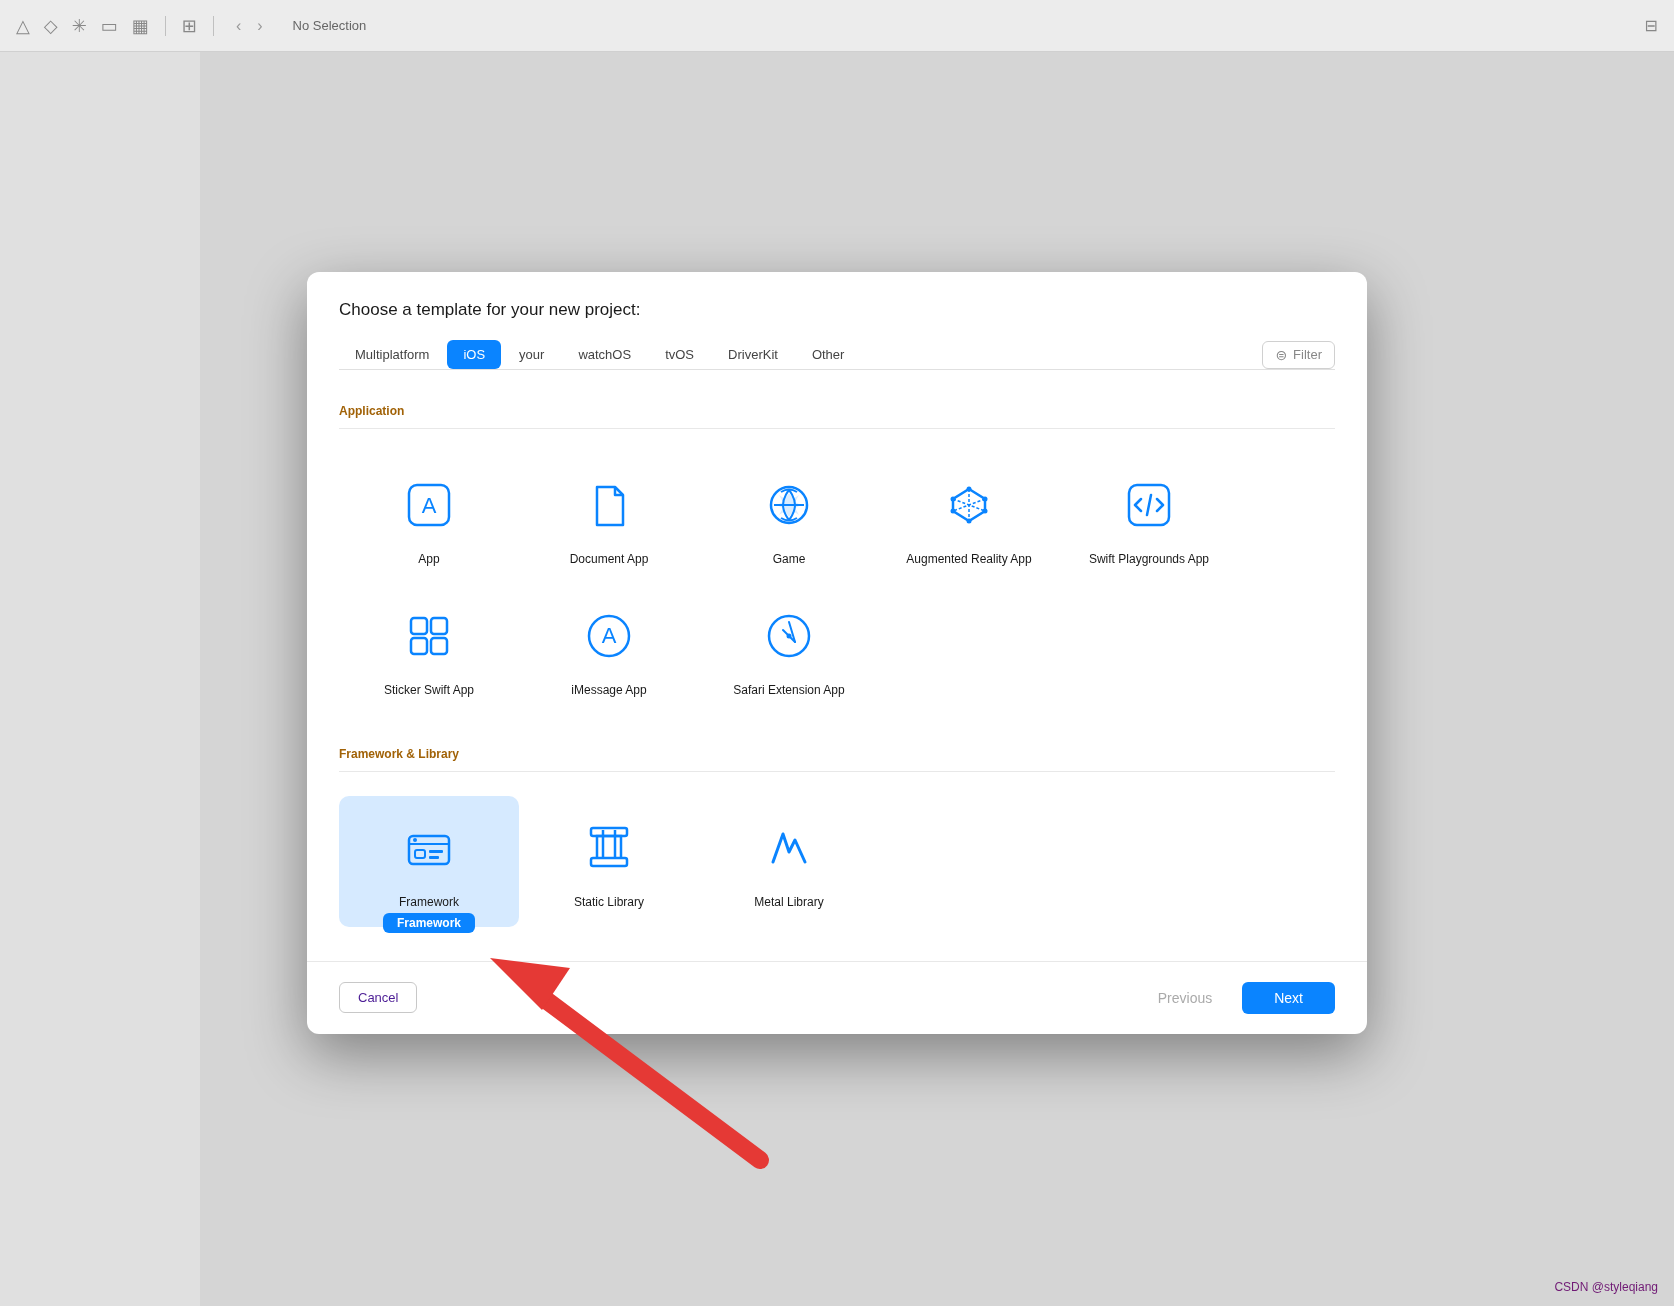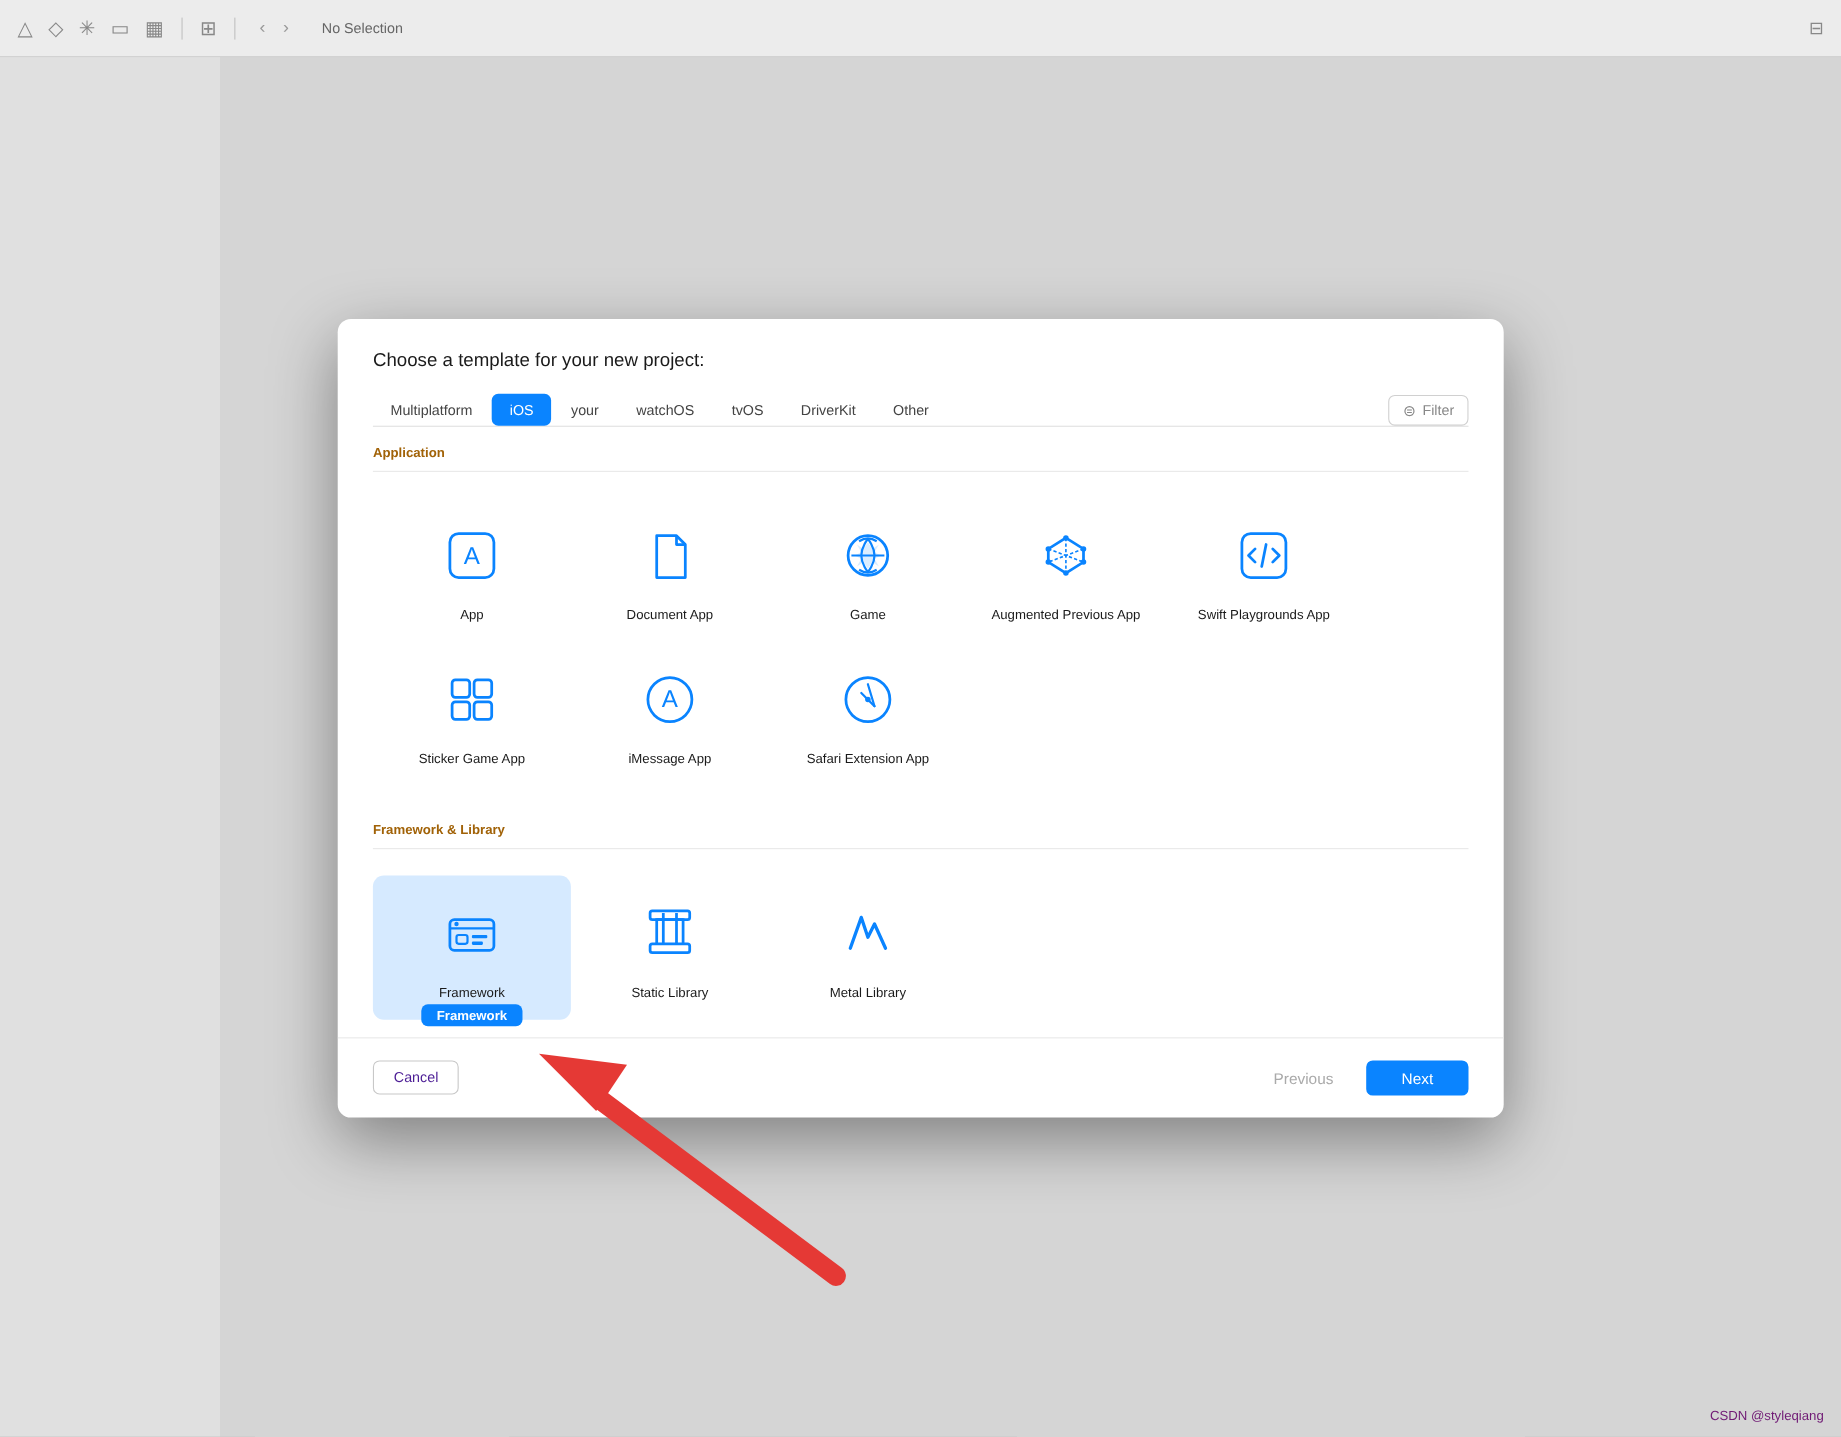--- a/index.html
+++ b/index.html
@@ -92,20 +92,21 @@
     
     .modal {
       background: #ffffff;
       border-radius: 12px;
       box-shadow: 0 20px 60px rgba(0,0,0,0.4);
       width: 1060px;
       max-height: 900px;
       display: flex;
       flex-direction: column;
       overflow: hidden;
+      gap: 18px;
     }
 
     .modal-header {
       padding: 28px 32px 0 32px;
     }
     .modal-title {
       font-size: 17px;
       font-weight: 400;
       color: #1a1a1a;
       margin-bottom: 20px;
@@ -376,21 +377,21 @@
               <line x1="12" y1="22" x2="44" y2="34" stroke="#0a84ff" stroke-width="1.5" stroke-dasharray="3,2"></line>
               <line x1="44" y1="22" x2="12" y2="34" stroke="#0a84ff" stroke-width="1.5" stroke-dasharray="3,2"></line>
               <circle cx="28" cy="12" r="2.5" fill="#0a84ff"></circle>
               <circle cx="44" cy="22" r="2.5" fill="#0a84ff"></circle>
               <circle cx="44" cy="34" r="2.5" fill="#0a84ff"></circle>
               <circle cx="28" cy="44" r="2.5" fill="#0a84ff"></circle>
               <circle cx="12" cy="34" r="2.5" fill="#0a84ff"></circle>
               <circle cx="12" cy="22" r="2.5" fill="#0a84ff"></circle>
             </svg>
           </div>
-          <span class="template-label">Augmented Previous App</span>
+          <span class="template-label">Augmented Reality App</span>
         </div>
 
         <div class="template-item">
           <div class="template-icon-wrap">
             <svg viewBox="0 0 56 56" fill="none" xmlns="http://www.w3.org/2000/svg">
               <rect x="8" y="8" width="40" height="40" rx="8" stroke="#0a84ff" stroke-width="2.5" fill="none"></rect>
               <path d="M36 22 L42 28 L36 34" stroke="#0a84ff" stroke-width="2.5" stroke-linecap="round" stroke-linejoin="round"></path>
               <path d="M20 34 L14 28 L20 22" stroke="#0a84ff" stroke-width="2.5" stroke-linecap="round" stroke-linejoin="round"></path>
               <path d="M30 18 L26 38" stroke="#0a84ff" stroke-width="2.5" stroke-linecap="round"></path>
             </svg>
@@ -400,21 +401,21 @@
 
         <div class="template-item">
           <div class="template-icon-wrap">
             <svg viewBox="0 0 56 56" fill="none" xmlns="http://www.w3.org/2000/svg">
               <rect x="10" y="10" width="16" height="16" rx="3" stroke="#0a84ff" stroke-width="2.5" fill="none"></rect>
               <rect x="30" y="10" width="16" height="16" rx="3" stroke="#0a84ff" stroke-width="2.5" fill="none"></rect>
               <rect x="10" y="30" width="16" height="16" rx="3" stroke="#0a84ff" stroke-width="2.5" fill="none"></rect>
               <rect x="30" y="30" width="16" height="16" rx="3" stroke="#0a84ff" stroke-width="2.5" fill="none"></rect>
             </svg>
           </div>
-          <span class="template-label">Sticker Game App</span>
+          <span class="template-label">Sticker Swift App</span>
         </div>
 
         <div class="template-item">
           <div class="template-icon-wrap">
             <svg viewBox="0 0 56 56" fill="none" xmlns="http://www.w3.org/2000/svg">
               <circle cx="28" cy="28" r="20" stroke="#0a84ff" stroke-width="2.5" fill="none"></circle>
               <text x="28" y="35" text-anchor="middle" font-size="22" fill="#0a84ff" font-family="sans-serif">A</text>
             </svg>
           </div>
           <span class="template-label">iMessage App</span>

